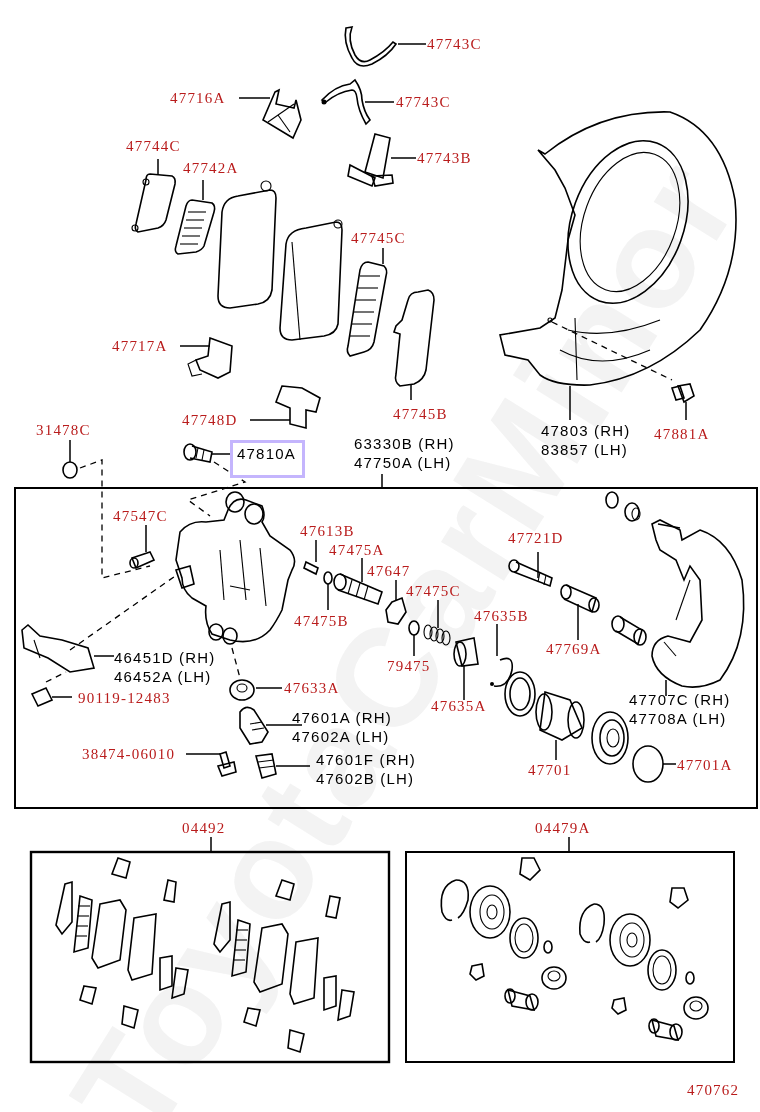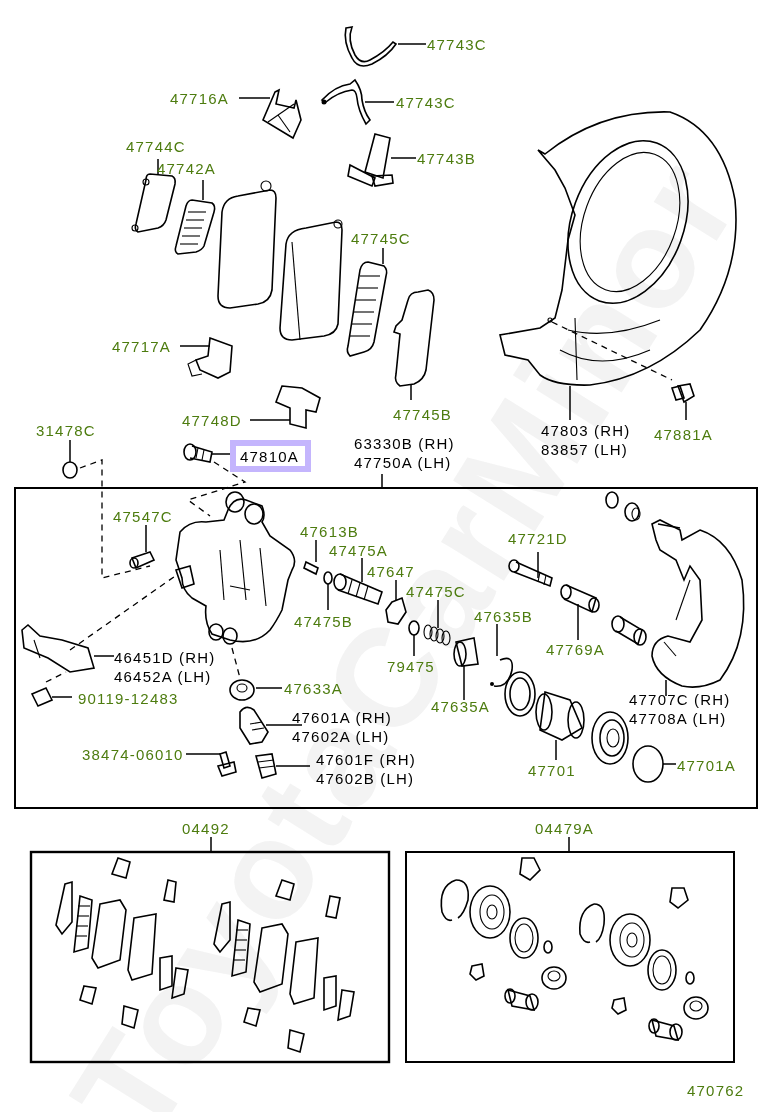--- a/index.html
+++ b/index.html
@@ -1,24 +1,24 @@
 <!DOCTYPE html>
 <html><head>
 <meta charset="utf-8">
 <style>
   html, body { margin:0; padding:0; background:#ffffff; }
   body { width:760px; height:1112px; position:relative; overflow:hidden;
          font-family:"Liberation Sans", "DejaVu Sans", sans-serif; color:#000; }
   #canvas { position:absolute; left:0; top:0; width:760px; height:1112px; }
   .lbl { position:absolute; font-size:15px; letter-spacing:1.2px; white-space:nowrap;
-         line-height:17px; color:#4d7c0f; cursor:pointer; }
+         line-height:17px; color:#b91c1c; cursor:pointer;font-family:Liberation Serif, serif; }
   .lbl2 { position:absolute; font-size:15px; letter-spacing:1.2px; white-space:nowrap;
           line-height:19px; color:#000; cursor:pointer; }
   .lbl2 span { display:block; }
-  .hl { position:absolute; border:6px solid #c4b5fd; padding:2px 6px 1px 4px;
+  .hl { position:absolute; border:3px solid #c4b5fd; padding:2px 6px 13px 4px;
         font-size:15px; letter-spacing:1.2px; line-height:17px; background:#fff; cursor:pointer; }
   .watermark { position:absolute; font-size:140px; font-weight:bold; color:#f2f2f2;
                transform:rotate(-58deg); transform-origin:left top; white-space:nowrap;
                left:40px; top:1080px; letter-spacing:4px; opacity:0.9; pointer-events:none; }
   svg .p { fill:none; stroke:#000; stroke-width:1.6; }
   svg .pt { fill:none; stroke:#000; stroke-width:1.1; }
   svg .dash { fill:none; stroke:#000; stroke-width:1.3; stroke-dasharray:6 5; }
   svg .ldr { stroke:#000; stroke-width:1.5; fill:none; }
   svg .fill { fill:#000; }
   svg .wf { fill:#fff; stroke:#000; stroke-width:1.6; }
@@ -349,21 +349,21 @@
     <ellipse class="p" cx="654" cy="1026" rx="5" ry="7"></ellipse>
     <ellipse class="p" cx="676" cy="1032" rx="6" ry="8"></ellipse>
   </g>
 </svg>
 
 <div class="lbl" style="left:427px;top:36px">47743C</div>
 <div class="lbl" style="left:396px;top:94px">47743C</div>
 <div class="lbl" style="left:170px;top:90px">47716A</div>
 <div class="lbl" style="left:417px;top:150px">47743B</div>
 <div class="lbl" style="left:126px;top:138px">47744C</div>
-<div class="lbl" style="left:157px;top:160px">47742A</div>
+<div class="lbl" style="left:183px;top:160px">47742A</div>
 <div class="lbl" style="left:351px;top:230px">47745C</div>
 <div class="lbl" style="left:112px;top:338px">47717A</div>
 <div class="lbl" style="left:393px;top:406px">47745B</div>
 <div class="lbl" style="left:182px;top:412px">47748D</div>
 <div class="lbl" style="left:36px;top:422px">31478C</div>
 <div class="hl" style="left:230px;top:440px">47810A</div>
 <div class="lbl2" style="left:354px;top:434px">
   <span>63330B (RH)</span>
   <span>47750A (LH)</span>
 </div>

